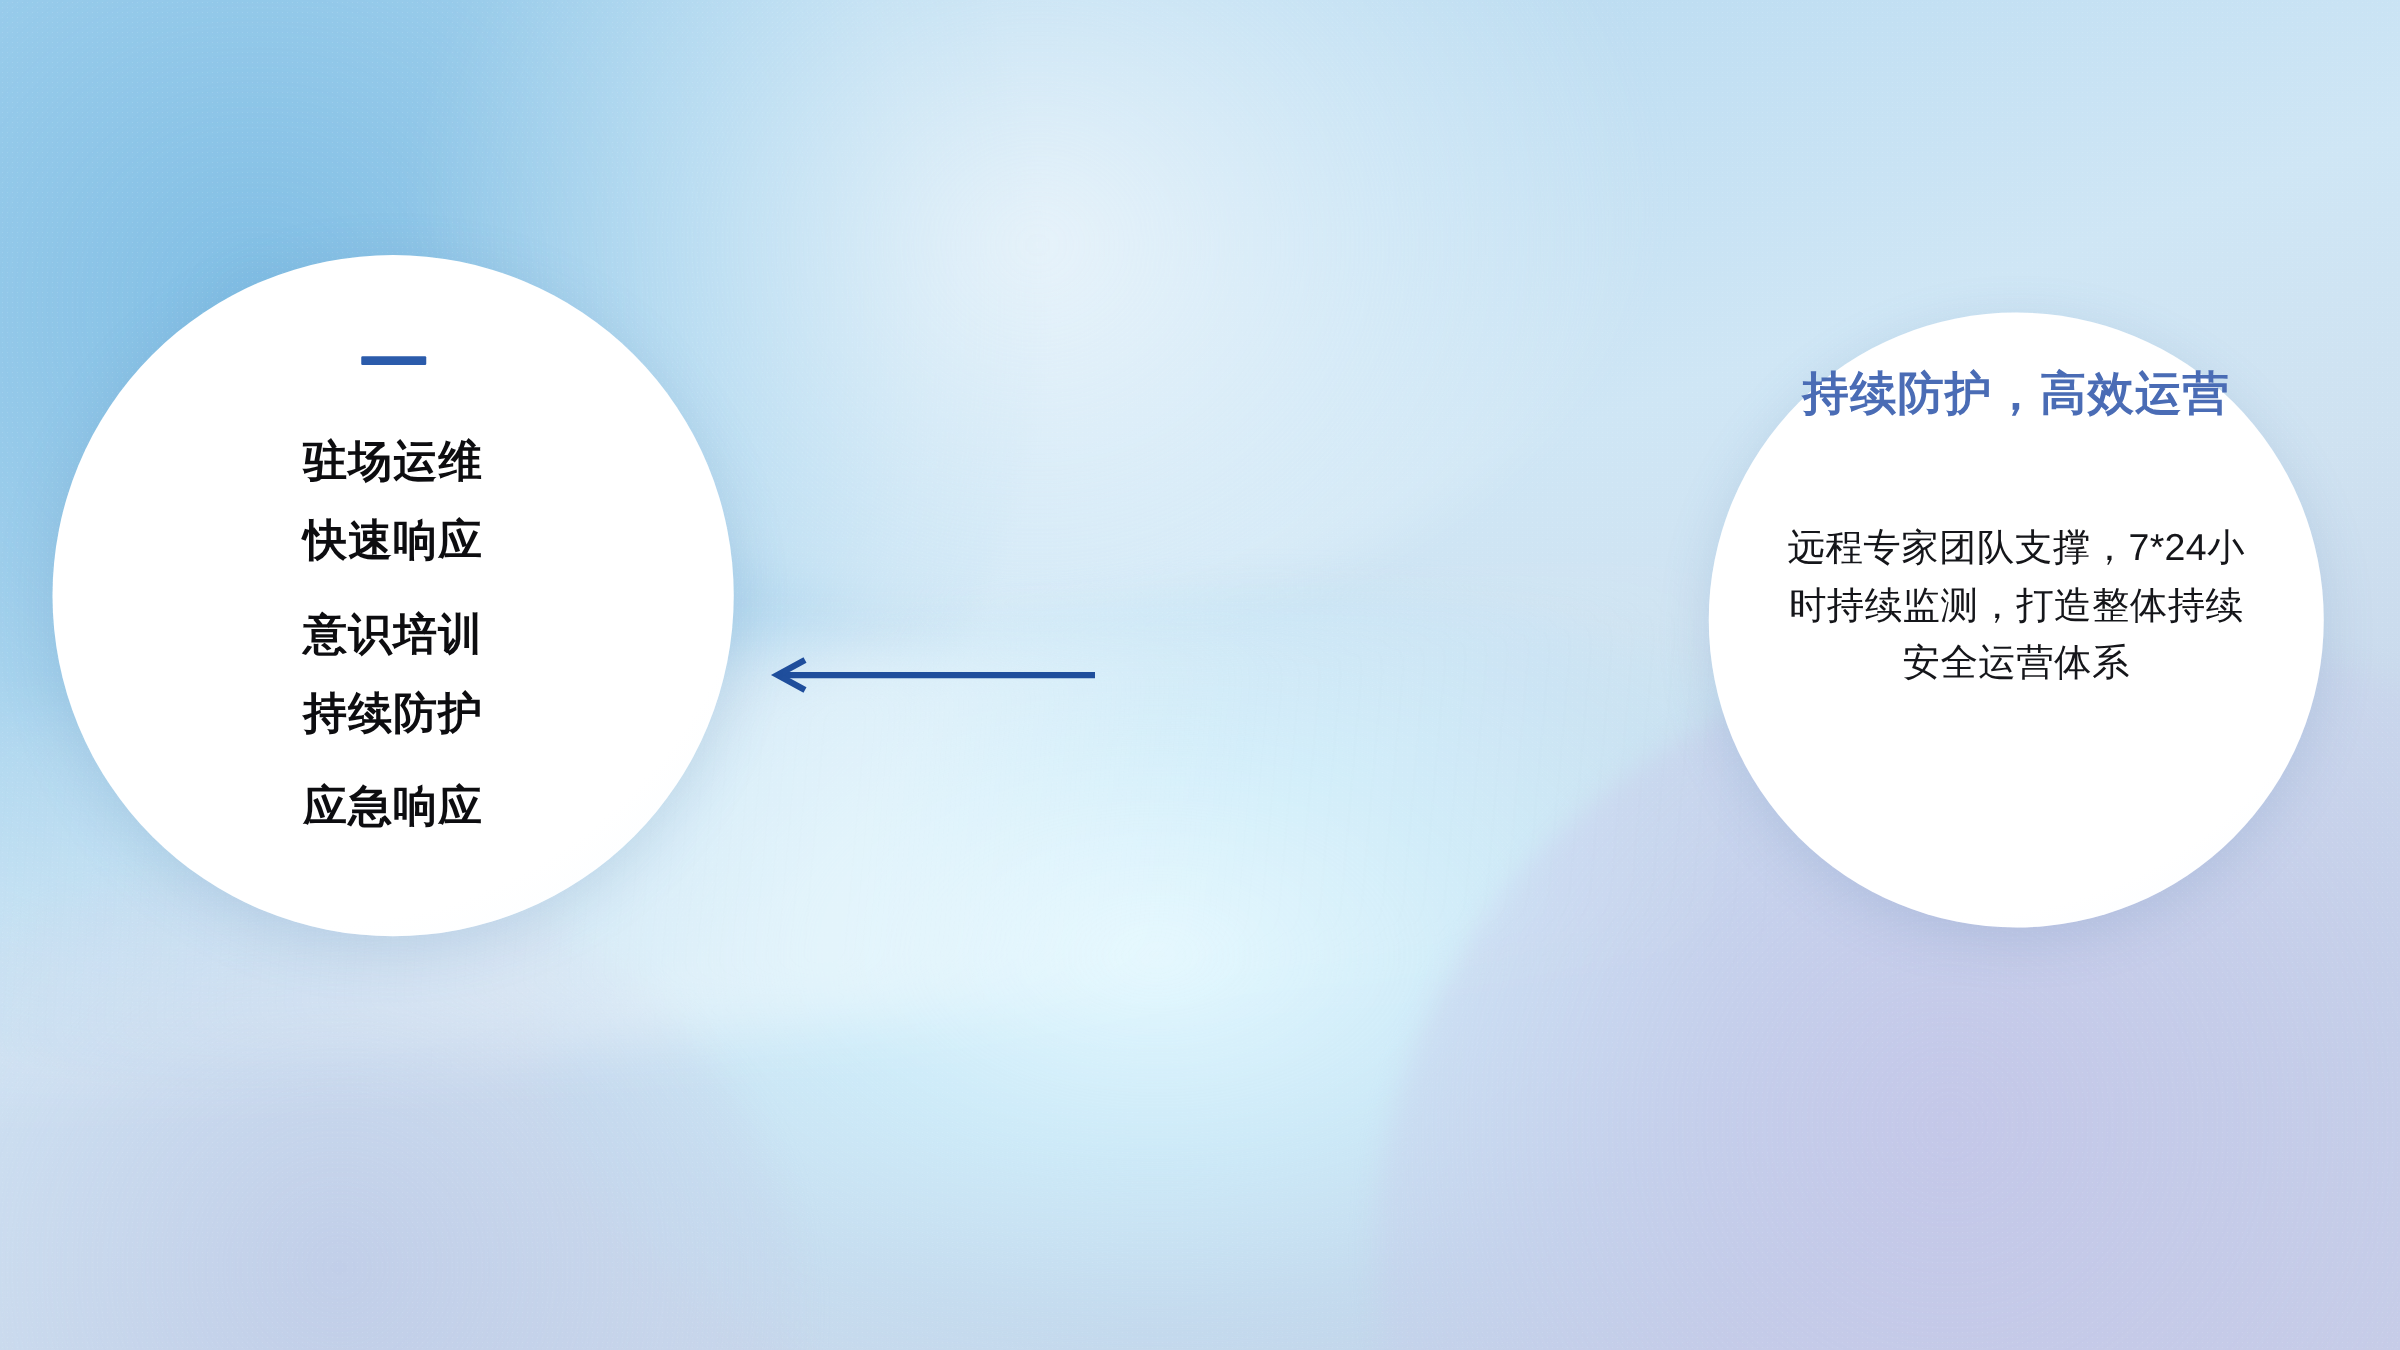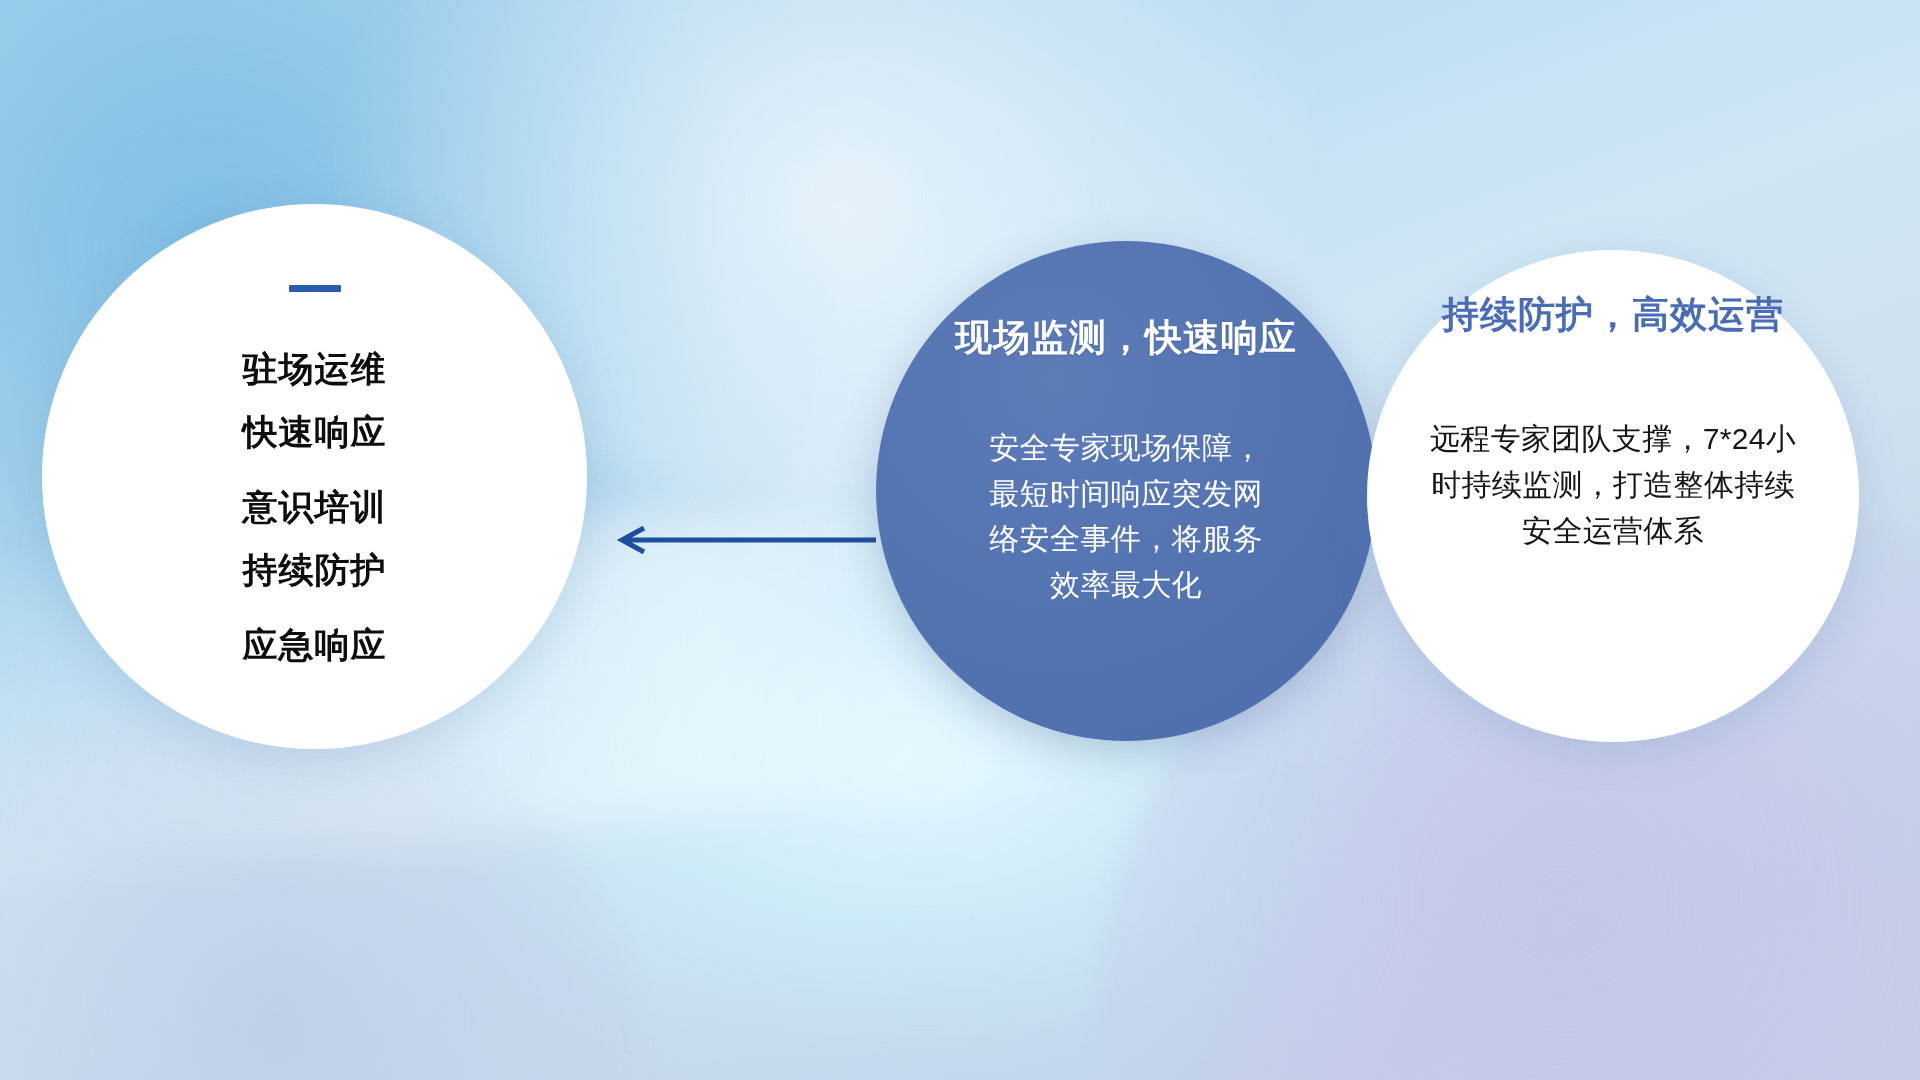--- a/index.html
+++ b/index.html
@@ -257,24 +257,20 @@
   <div class="bg-sheen"></div>
   <div class="bg-texture"></div>
 
   <div class="arrow">
     <svg width="270" height="30" viewBox="0 0 270 30">
       <line x1="266" y1="15" x2="16" y2="15" stroke="#1f4e9c" stroke-width="5"></line>
       <polyline points="34,3 12,15 34,27" fill="none" stroke="#1f4e9c" stroke-width="5" stroke-linejoin="miter" stroke-linecap="butt"></polyline>
     </svg>
   </div>
 
-  <div class="circle circle-mid">
-    <div class="mid-title">现场监测，快速响应</div>
-    <div class="mid-body">安全专家现场保障，最短时间响应突发网络安全事件，将服务效率最大化</div>
-  </div>
 
   <div class="circle circle-left">
     <div class="dash"></div>
     <div class="kw-row">
       <span class="kw">驻场运维</span>
       <span class="kw">快速响应</span>
     </div>
     <div class="kw-row">
       <span class="kw">意识培训</span>
       <span class="kw">持续防护</span>

